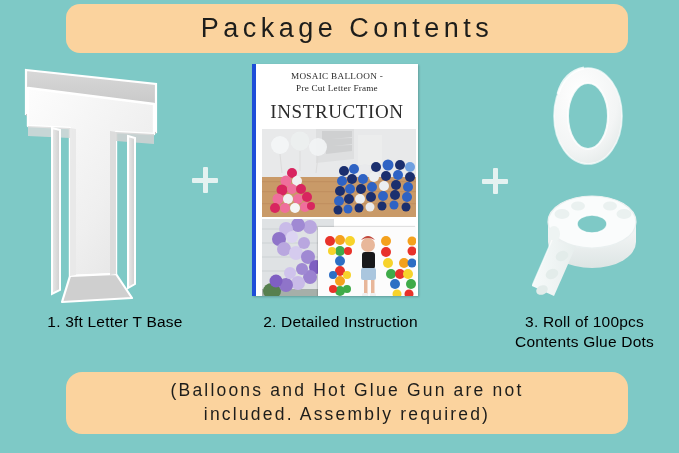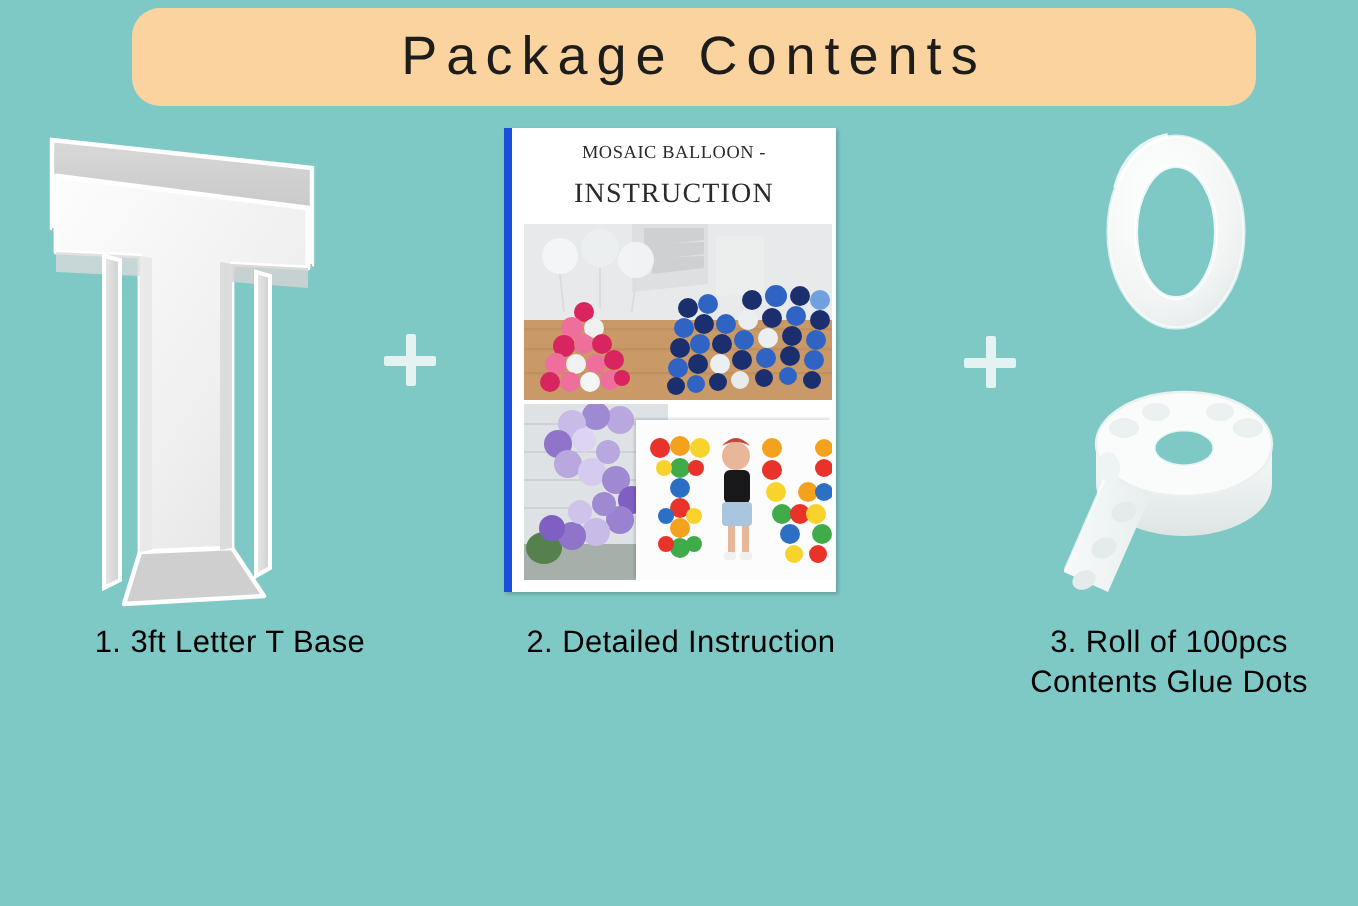--- a/index.html
+++ b/index.html
@@ -124,21 +124,21 @@
     line-height: 1.25;
     display: block;
   }
   #booklet-subtitle-2 {
     font-size: 9.2px;
     letter-spacing: 0.2px;
     line-height: 1.25;
     display: block;
   }
   #booklet-title {
-    font-size: 14px;
+    font-size: 19px;
     letter-spacing: 0.6px;
     display: block;
     margin-top: 7px;
     margin-bottom: 6px;
   }
   #booklet-photos {
     position: relative;
     width: 154px;
     height: 178px;
   }
@@ -221,20 +221,21 @@
       <polygon points="66,66 72,67 72,213 66,214" fill="#e8e8e8" opacity="0.9"></polygon>
       <polygon points="106,69 112,70 112,212 106,213" fill="#d9d9d9" opacity="0.9"></polygon>
     </svg>
   </div>
 
   <div class="plus" id="plus-1"></div>
 
   <div id="booklet">
     <div id="booklet-heading">
       <span id="booklet-subtitle-1">MOSAIC BALLOON -</span>
+      <span id="booklet-subtitle-2">Pre Cut Letter Frame</span>
       <span id="booklet-title">INSTRUCTION</span>
     </div>
 
     <div id="booklet-photos">
 
       <div class="photo" id="photo-top">
         <svg width="154" height="88" viewBox="0 0 154 88">
 
           <rect x="0" y="0" width="154" height="48" fill="#e8e9ea"></rect>
           <polygon points="54,0 92,0 92,30 54,34" fill="#dedfe0"></polygon>
@@ -466,14 +467,20 @@
 
   <div class="caption" id="caption-2">
     <div>2. Detailed Instruction</div>
   </div>
 
   <div class="caption" id="caption-3">
     <div>3. Roll of 100pcs</div>
     <div>Contents Glue Dots</div>
   </div>
 
+  <div class="banner" id="note-banner">
+    <div id="note-text">
+      <div>(Balloons and Hot Glue Gun are not</div>
+      <div>included. Assembly required)</div>
+    </div>
+  </div>
 
 </div>
 
 </body></html>

